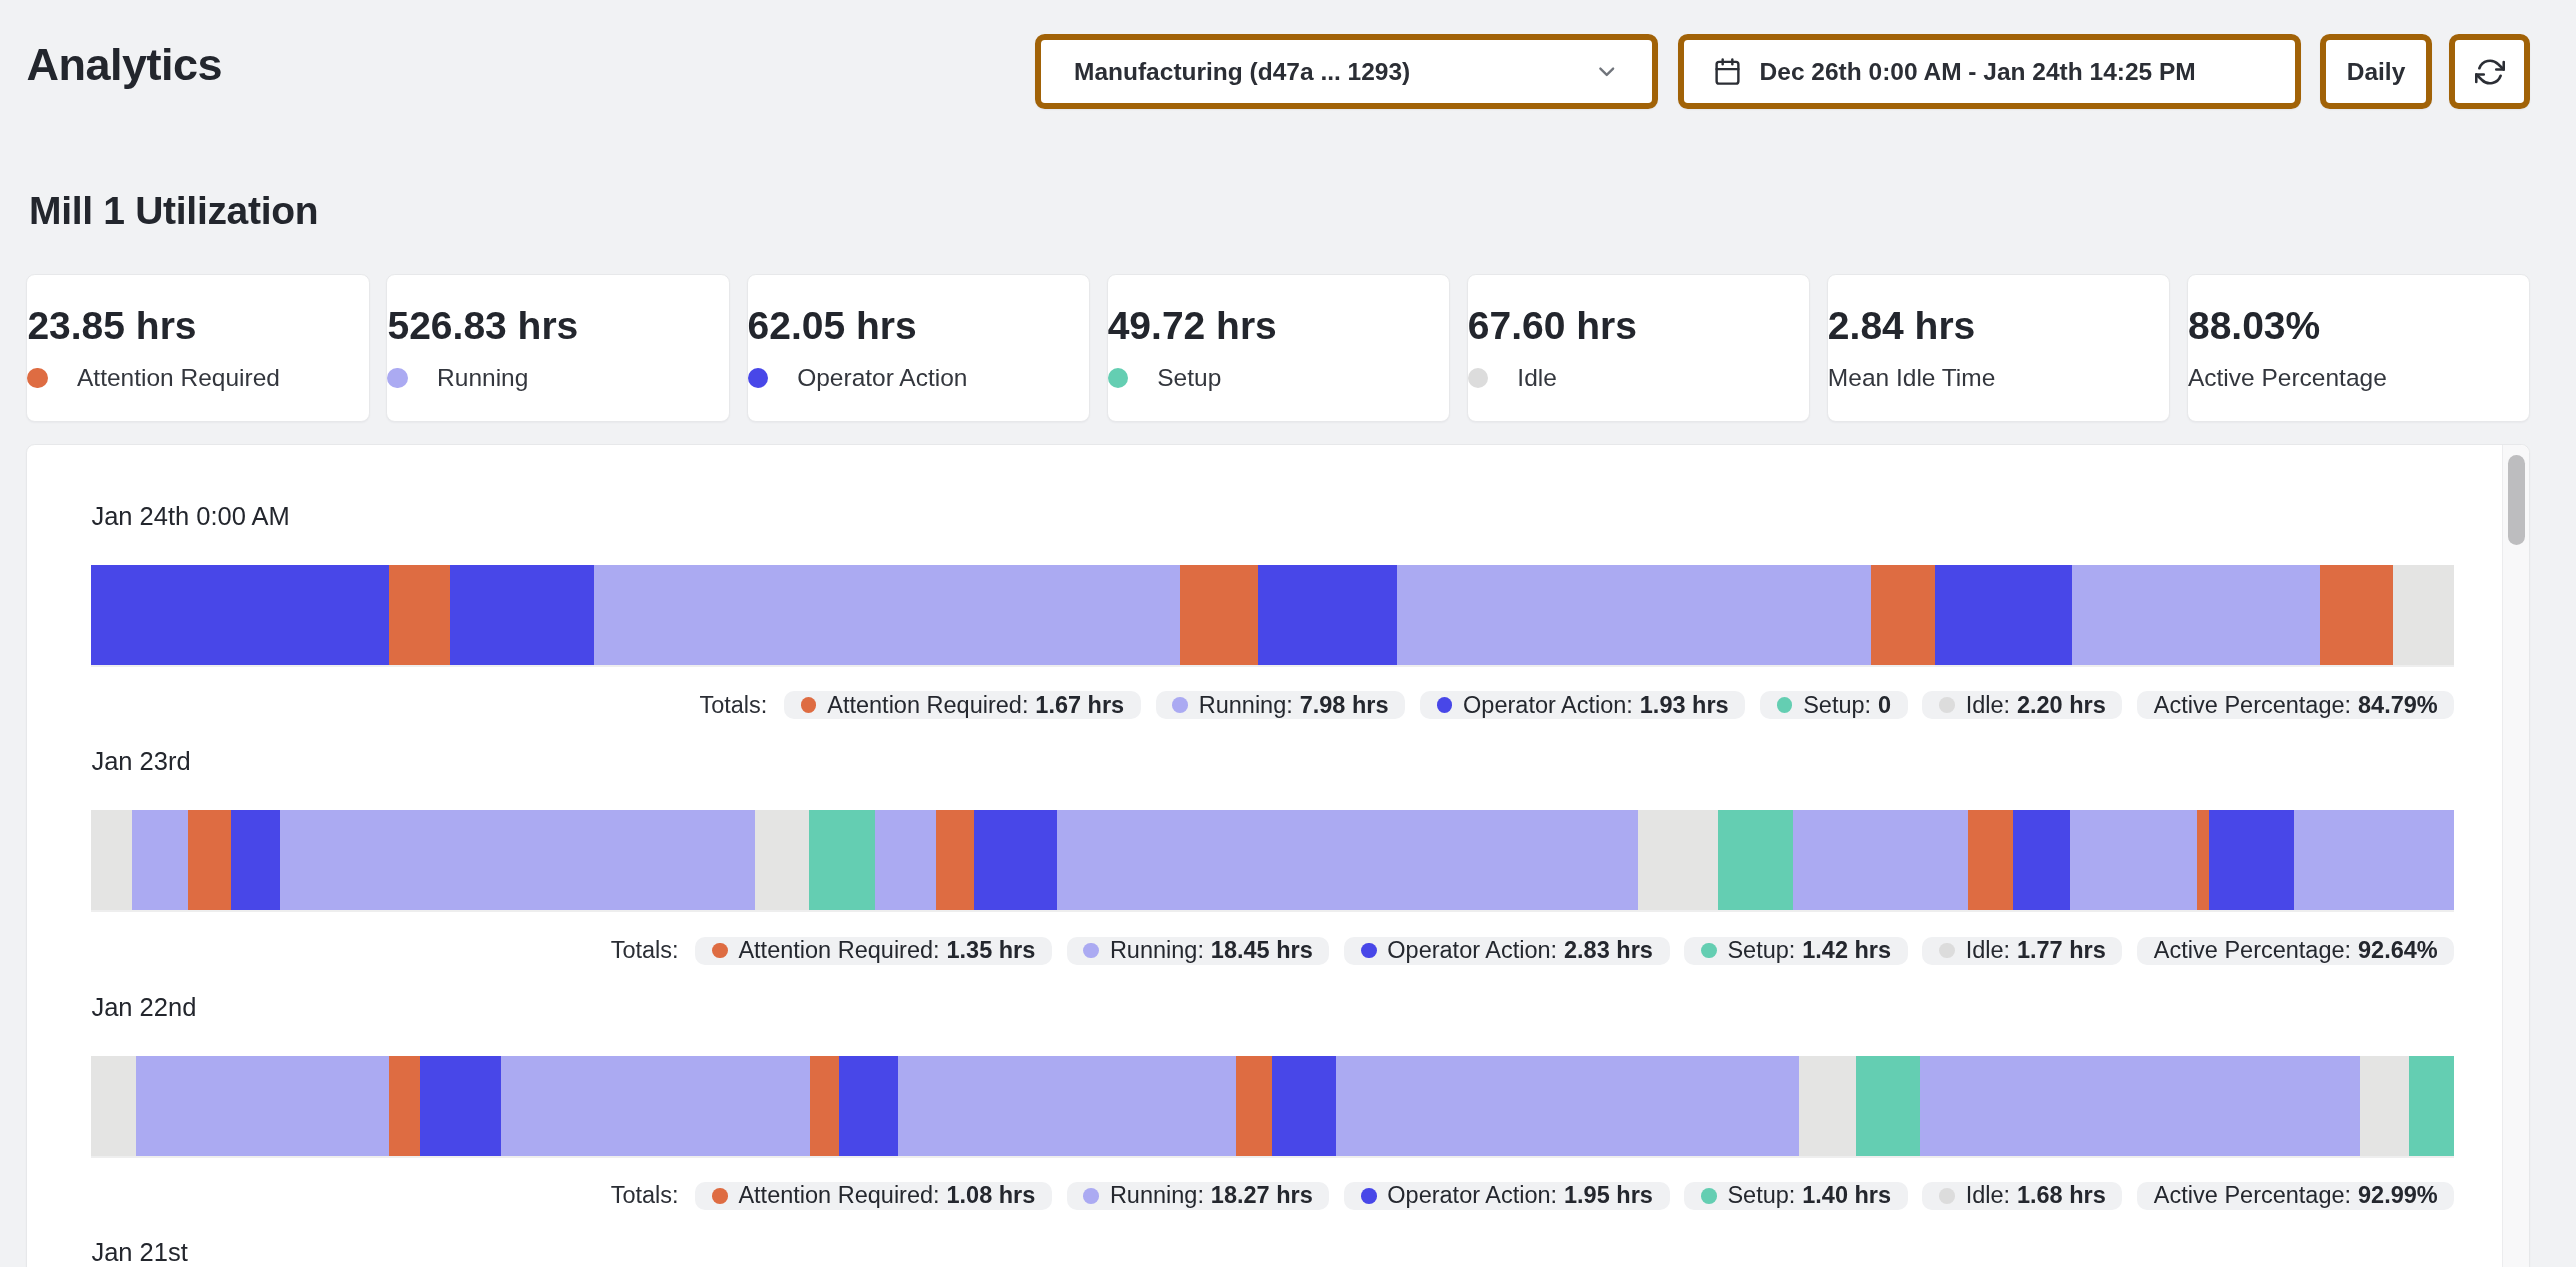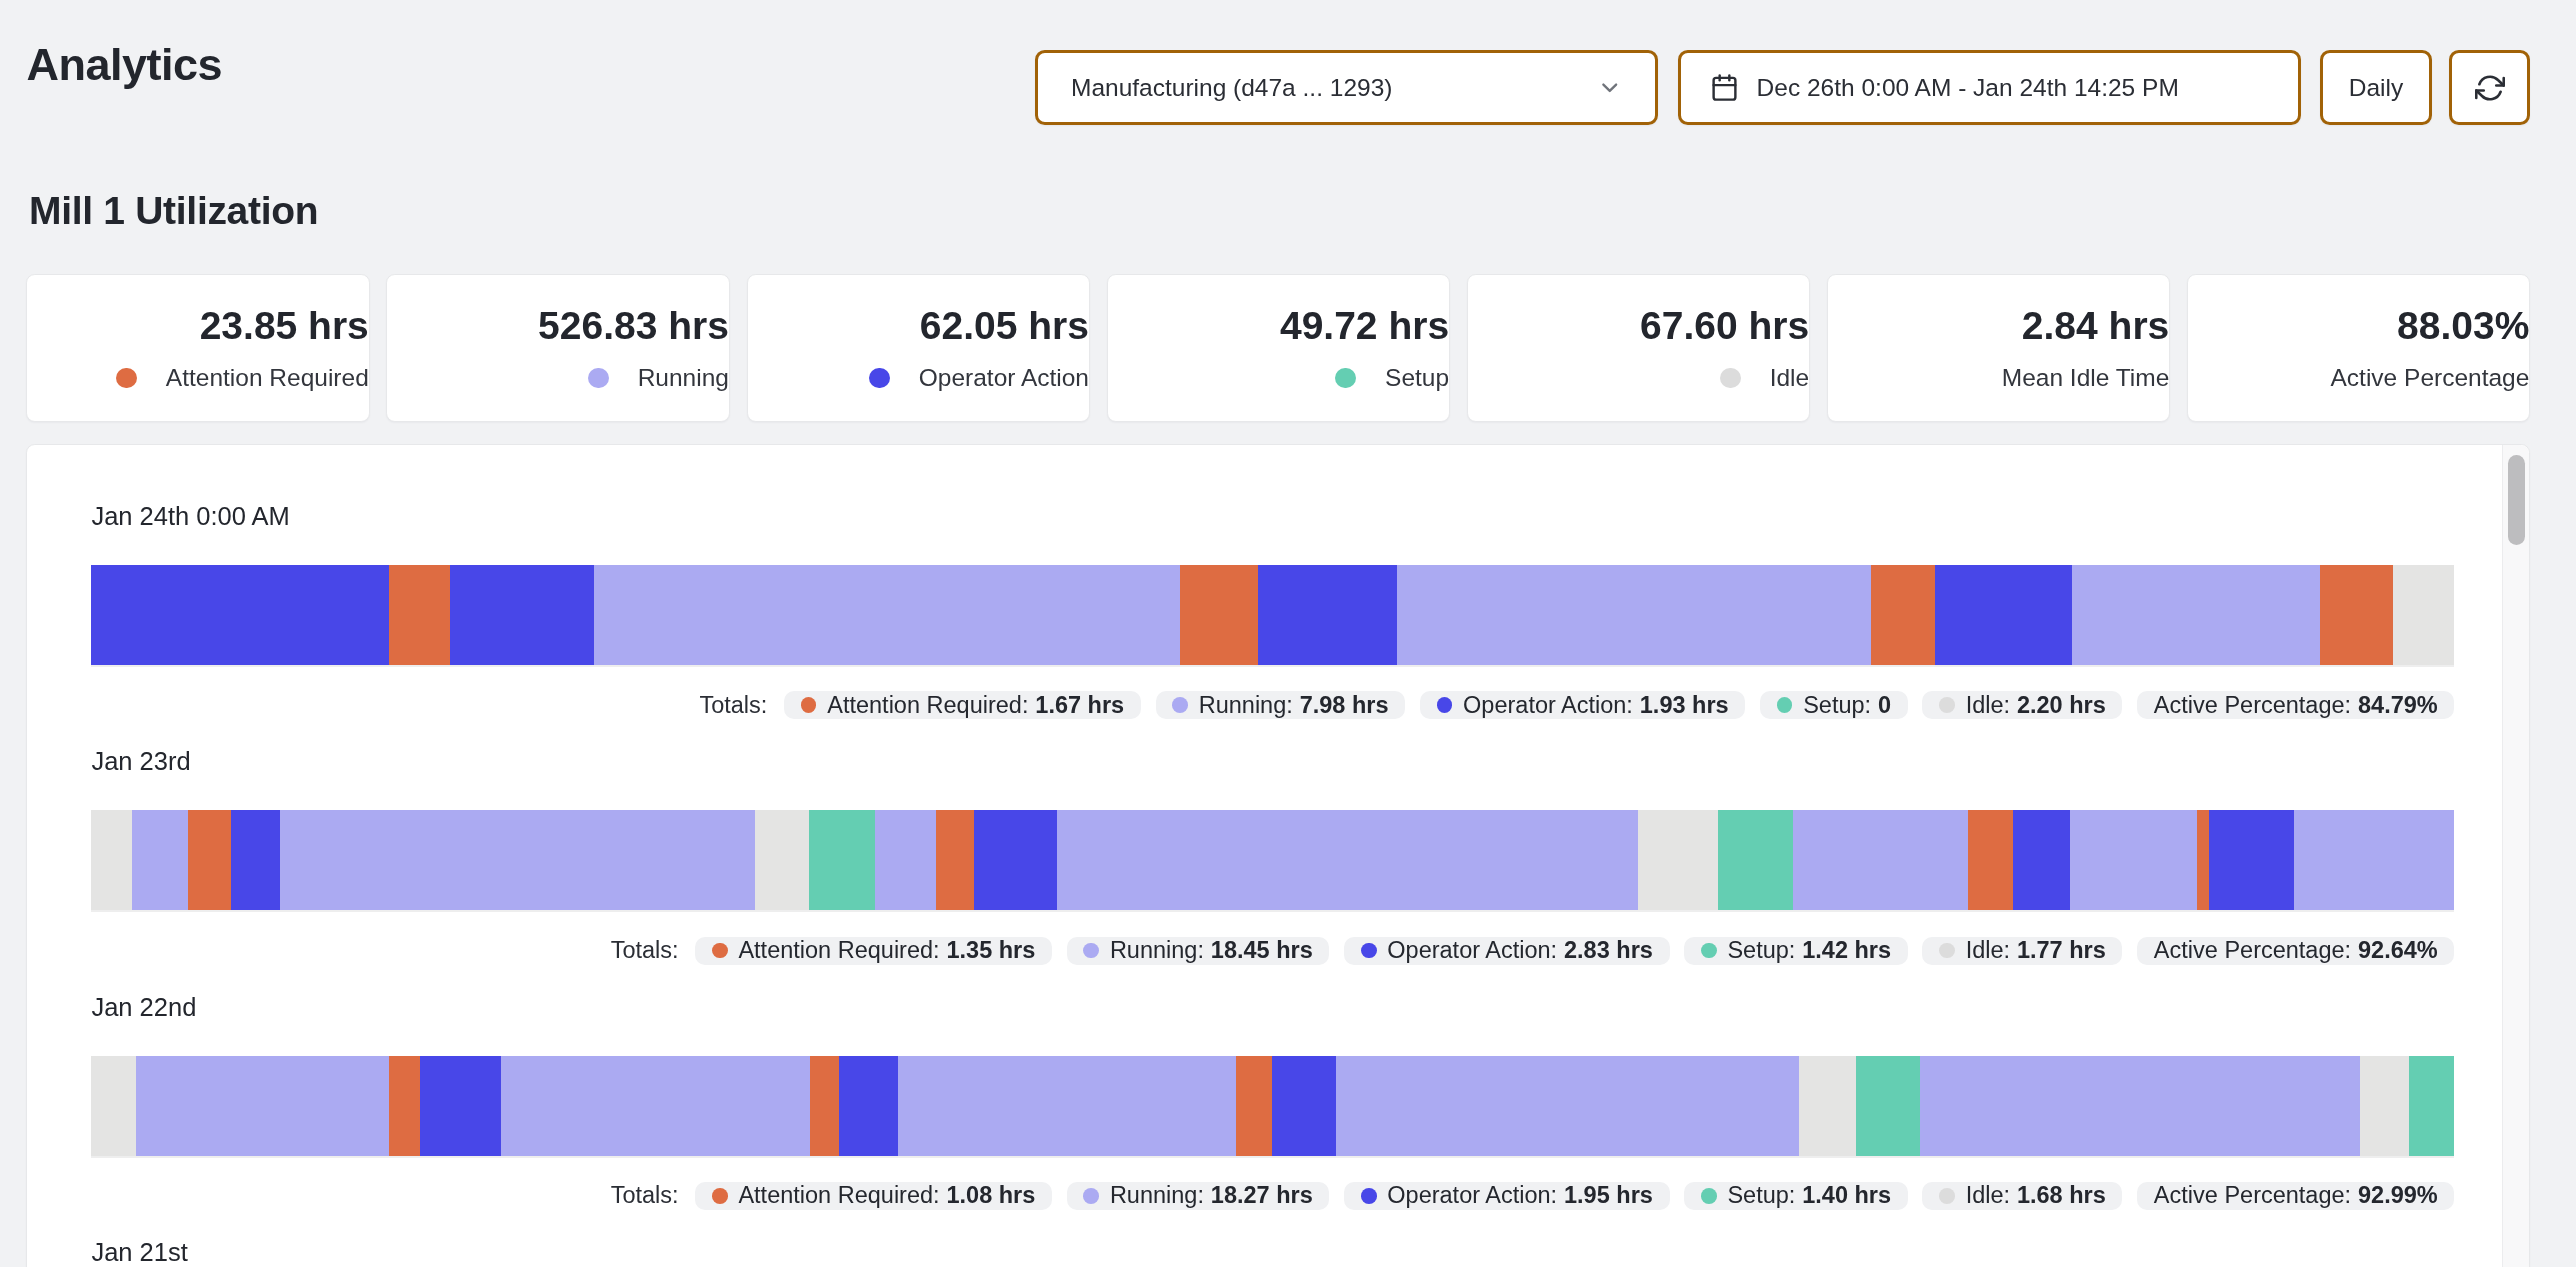--- a/index.html
+++ b/index.html
@@ -9,45 +9,45 @@
     background: #f1f2f4;
     font-family: "Liberation Sans", sans-serif;
     color: #23262d;
   }
   
   .page-title {
     position: absolute; left: 26.4px; top: 39px;
     font-size: 45px; font-weight: 700; letter-spacing: -0.5px;
   }
   .control {
-    position: absolute; top: 50px; height: 75px;
-    background: #ffffff; border: 3px solid #a16207; border-radius: 9.8px;
+    position: absolute; top: 34px; height: 75px;
+    background: #ffffff; border: 6px solid #a16207; border-radius: 9.8px;
     box-shadow: 0 1px 2px rgba(16,24,40,0.05);
     display: flex; align-items: center;
-    font-size: 24.5px; color: #2b2e35;
+    font-size: 24.5px; color: #2b2e35; font-weight: bold;
   }
   .machine-select { left: 1035px; width: 623px; padding: 0 33px; cursor: pointer; justify-content: space-between; }
   .date-picker { left: 1678px; width: 623px; padding: 0 29px; cursor: pointer; gap: 17.6px; }
   .daily-btn { left: 2320px; width: 112px; justify-content: center; cursor: pointer; }
   .refresh-btn { left: 2449px; width: 81px; justify-content: center; cursor: pointer; }
   .icon { display: inline-flex; align-items: center; justify-content: center; }
   
   .section-title {
     position: absolute; left: 29px; top: 189px;
     font-size: 39px; font-weight: 700; letter-spacing: -0.3px;
   }
   
   .cards {
     position: absolute; left: 26.4px; top: 274px; width: 2504px; height: 148px;
     display: flex; gap: 16.7px;
   }
   .card {
     flex: 1 1 0; background: #ffffff; border: 1px solid #e7e8ea; border-radius: 8.8px;
     box-shadow: 0 1px 2px rgba(16,24,40,0.04);
-    display: flex; flex-direction: column; align-items: flex-end; justify-content: center; gap: 15.7px;
+    display: flex; flex-direction: column; align-items: flex-start; justify-content: center; gap: 15.7px;
   }
   .card-value { font-size: 39px; font-weight: 700; color: #23262d; }
   .card-label-row { display: flex; align-items: center; gap: 29px; font-size: 24.5px; color: #33363d; }
   .dot { width: 20.6px; height: 20.6px; border-radius: 50%; display: inline-block; }
   
   .panel {
     position: absolute; left: 26.4px; top: 444px; width: 2504px; height: 960px;
     background: #ffffff; border: 1px solid #e7e8ea; border-radius: 8.8px;
     box-shadow: 0 1px 2px rgba(16,24,40,0.04);
   }

